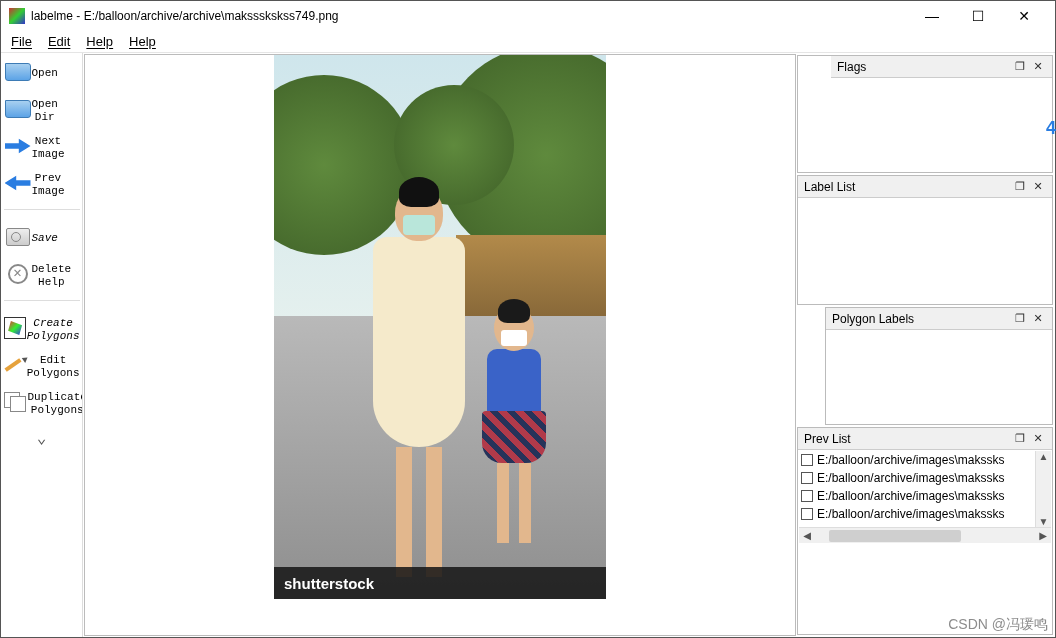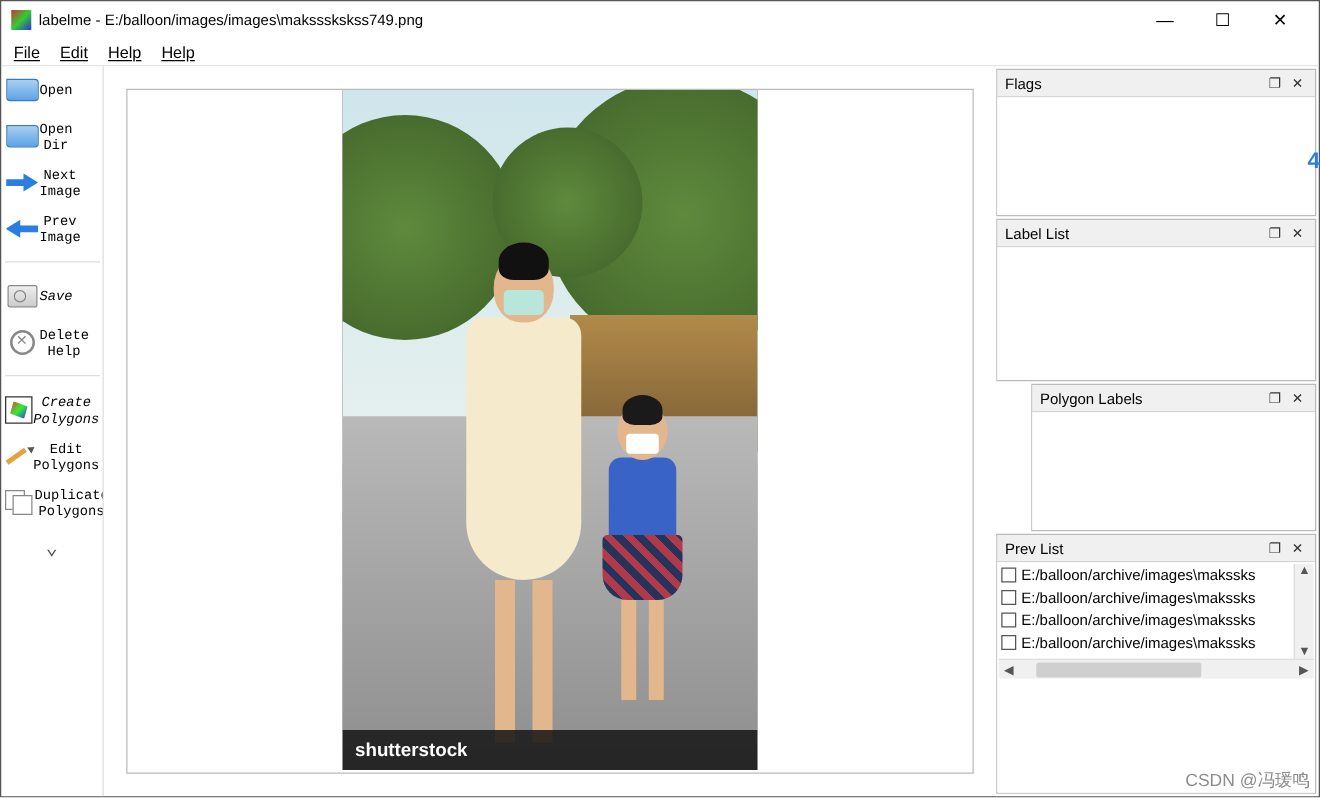--- a/index.html
+++ b/index.html
@@ -26,21 +26,21 @@
 .x-icon { width:20px;height:20px;border:2px solid #888;border-radius:50%;display:flex;align-items:center;justify-content:center;color:#888;font-weight:bold;font-size:14px;}
 .poly-icon{width:22px;height:22px;border:1px solid #333;background:#fff;position:relative;}
 .poly-icon::before{content:"";position:absolute;left:3px;top:3px;width:14px;height:14px;background:linear-gradient(135deg,#e33,#3e3,#33e);clip-path:polygon(20% 0,100% 30%,80% 100%,0 70%);}
 .pencil-icon{width:22px;height:22px;position:relative;}
 .pencil-icon::before{content:"";position:absolute;width:18px;height:4px;background:#e6a23c;left:0;top:9px;transform:rotate(-35deg);}
 .pencil-icon::after{content:"";position:absolute;right:-2px;top:2px;width:0;height:0;border-left:5px solid #555;border-top:3px solid transparent;border-bottom:3px solid transparent;transform:rotate(-35deg);}
 .dup-icon{width:24px;height:20px;position:relative;}
 .dup-icon::before,.dup-icon::after{content:"";position:absolute;width:14px;height:14px;border:1px solid #888;background:#fff;}
 .dup-icon::before{left:0;top:0;} .dup-icon::after{left:6px;top:4px;}
 .chevron-down{font-size:16px;color:#555;margin-top:4px;}
-.canvas { flex: 1; display: flex; align-items:flex-start; justify-content:center; background:#fff; border:1px solid #bbb; margin:18px; overflow:hidden; position:relative;}
+.canvas { flex: 1; display: flex; align-items:flex-start; justify-content:center; background:#fff; border:1px solid #bbb; margin:1px; overflow:hidden; position:relative;}
 .image-holder{width:332px;height:544px;background:#777;position:relative;overflow:hidden;}
 .sky{position:absolute;inset:0 0 45% 0;background:linear-gradient(#cfe6ec,#e7f1ee);}
 .tree{position:absolute;width:180px;height:180px;border-radius:50%;background:radial-gradient(#5f8a3d,#3e5f27);}
 .t1{left:-40px;top:20px;} .t2{right:-50px;top:-10px;width:220px;height:220px;} .t3{left:120px;top:30px;width:120px;height:120px;}
 .road{position:absolute;left:0;right:0;top:48%;bottom:0;background:linear-gradient(#b9b9b9,#8e8e8e);}
 .building{position:absolute;right:0;top:180px;width:150px;height:110px;background:linear-gradient(#b28a4a,#7a5d33);}
 .person{position:absolute;}
 .adult{left:90px;top:130px;width:110px;height:380px;}
 .adult .head{width:48px;height:56px;background:#e2b78d;border-radius:50% 50% 45% 45%;margin:0 auto;position:relative;}
 .adult .hair{position:absolute;top:-8px;left:4px;width:40px;height:30px;background:#111;border-radius:50% 50% 30% 30%;}
@@ -55,21 +55,21 @@
 .kid .top{width:54px;height:66px;background:#3a63c8;margin:-2px auto 0;border-radius:10px 10px 4px 4px;}
 .kid .skirt{width:64px;height:52px;background:repeating-linear-gradient(45deg,#b13a4a 0 6px,#26335a 6px 12px);margin:-4px auto 0;border-radius:4px 4px 20px 20px;}
 .kid .legs{display:flex;justify-content:center;gap:10px;} .kid .leg{width:12px;height:80px;background:#e2b78d;}
 .wm-bar{position:absolute;left:0;right:0;bottom:0;height:32px;background:rgba(20,20,20,.85);color:#fff;display:flex;align-items:center;padding:0 10px;font-size:15px;font-weight:bold;}
 .right-panels { width: 258px; display:flex; flex-direction:column; padding:2px 2px 2px 0; gap:2px;}
 .panel { border:1px solid #bbb; background:#fff; display:flex; flex-direction:column; }
 .panel-header { height: 22px; background:#f0f0f0; display:flex; align-items:center; padding:0 6px; font-size:12px; border-bottom:1px solid #ccc;}
 .panel-header .title{flex:1;}
 .panel-header .hbtn{width:16px;height:16px;margin-left:2px;display:flex;align-items:center;justify-content:center;font-size:11px;cursor:default;color:#333;}
 .panel-body{flex:1;min-height:0;background:#fff;border:1px solid #fff;}
-.p-flags{height:118px;} .p-label{height:130px;} .p-poly{height:118px;margin-left:28px;}
+.p-flags{height:118px;padding-left:33px;} .p-label{height:130px;} .p-poly{height:118px;margin-left:28px;}
 .p-file{flex:1;min-height:0;}
 .search{width:100%;height:20px;border:1px solid #bbb;font-family:"Courier New",monospace;font-size:11px;padding:0 4px;color:#888;}
 .filelist{height:92px;overflow:hidden;position:relative;}
 .filelist .row{display:flex;align-items:center;height:18px;padding:0 2px;gap:4px;font-size:12px;white-space:nowrap;}
 .chk{width:12px;height:12px;border:1px solid #555;flex-shrink:0;}
 .vscroll{position:absolute;right:0;top:0;width:16px;height:calc(100% - 16px);background:#f0f0f0;display:flex;flex-direction:column;align-items:center;justify-content:space-between;border-left:1px solid #ddd;}
 .vscroll .arr{font-size:10px;color:#555;}
 .hscroll{position:absolute;left:0;bottom:0;right:0;height:16px;background:#f0f0f0;display:flex;align-items:center;border-top:1px solid #ddd;}
 .hscroll .track{flex:1;height:100%;position:relative;}
 .hscroll .thumb{position:absolute;left:14px;top:2px;height:12px;width:60%;background:#cfcfcf;border-radius:2px;}
@@ -78,21 +78,21 @@
 .blue4{position:absolute;right:0;top:118px;color:#2a7de1;font-size:18px;font-weight:bold;}
 </style>
 </head>
 <body>
 
 <div class="window">
 
   <div class="titlebar">
     <div class="titlebar-icon"></div>
     <div class="titlebar-text">
-      <span>labelme</span><span> - </span><span>E:/balloon/images/images\makssskskss749.png</span>
+      <span>labelme</span><span> - </span><span>E:/balloon/archive/archive\makssskskss749.png</span>
     </div>
     <div class="win-controls">
       <div class="win-btn">—</div>
       <div class="win-btn">☐</div>
       <div class="win-btn close">✕</div>
     </div>
   </div>
 
   <div class="menubar">
     <span>File</span>

